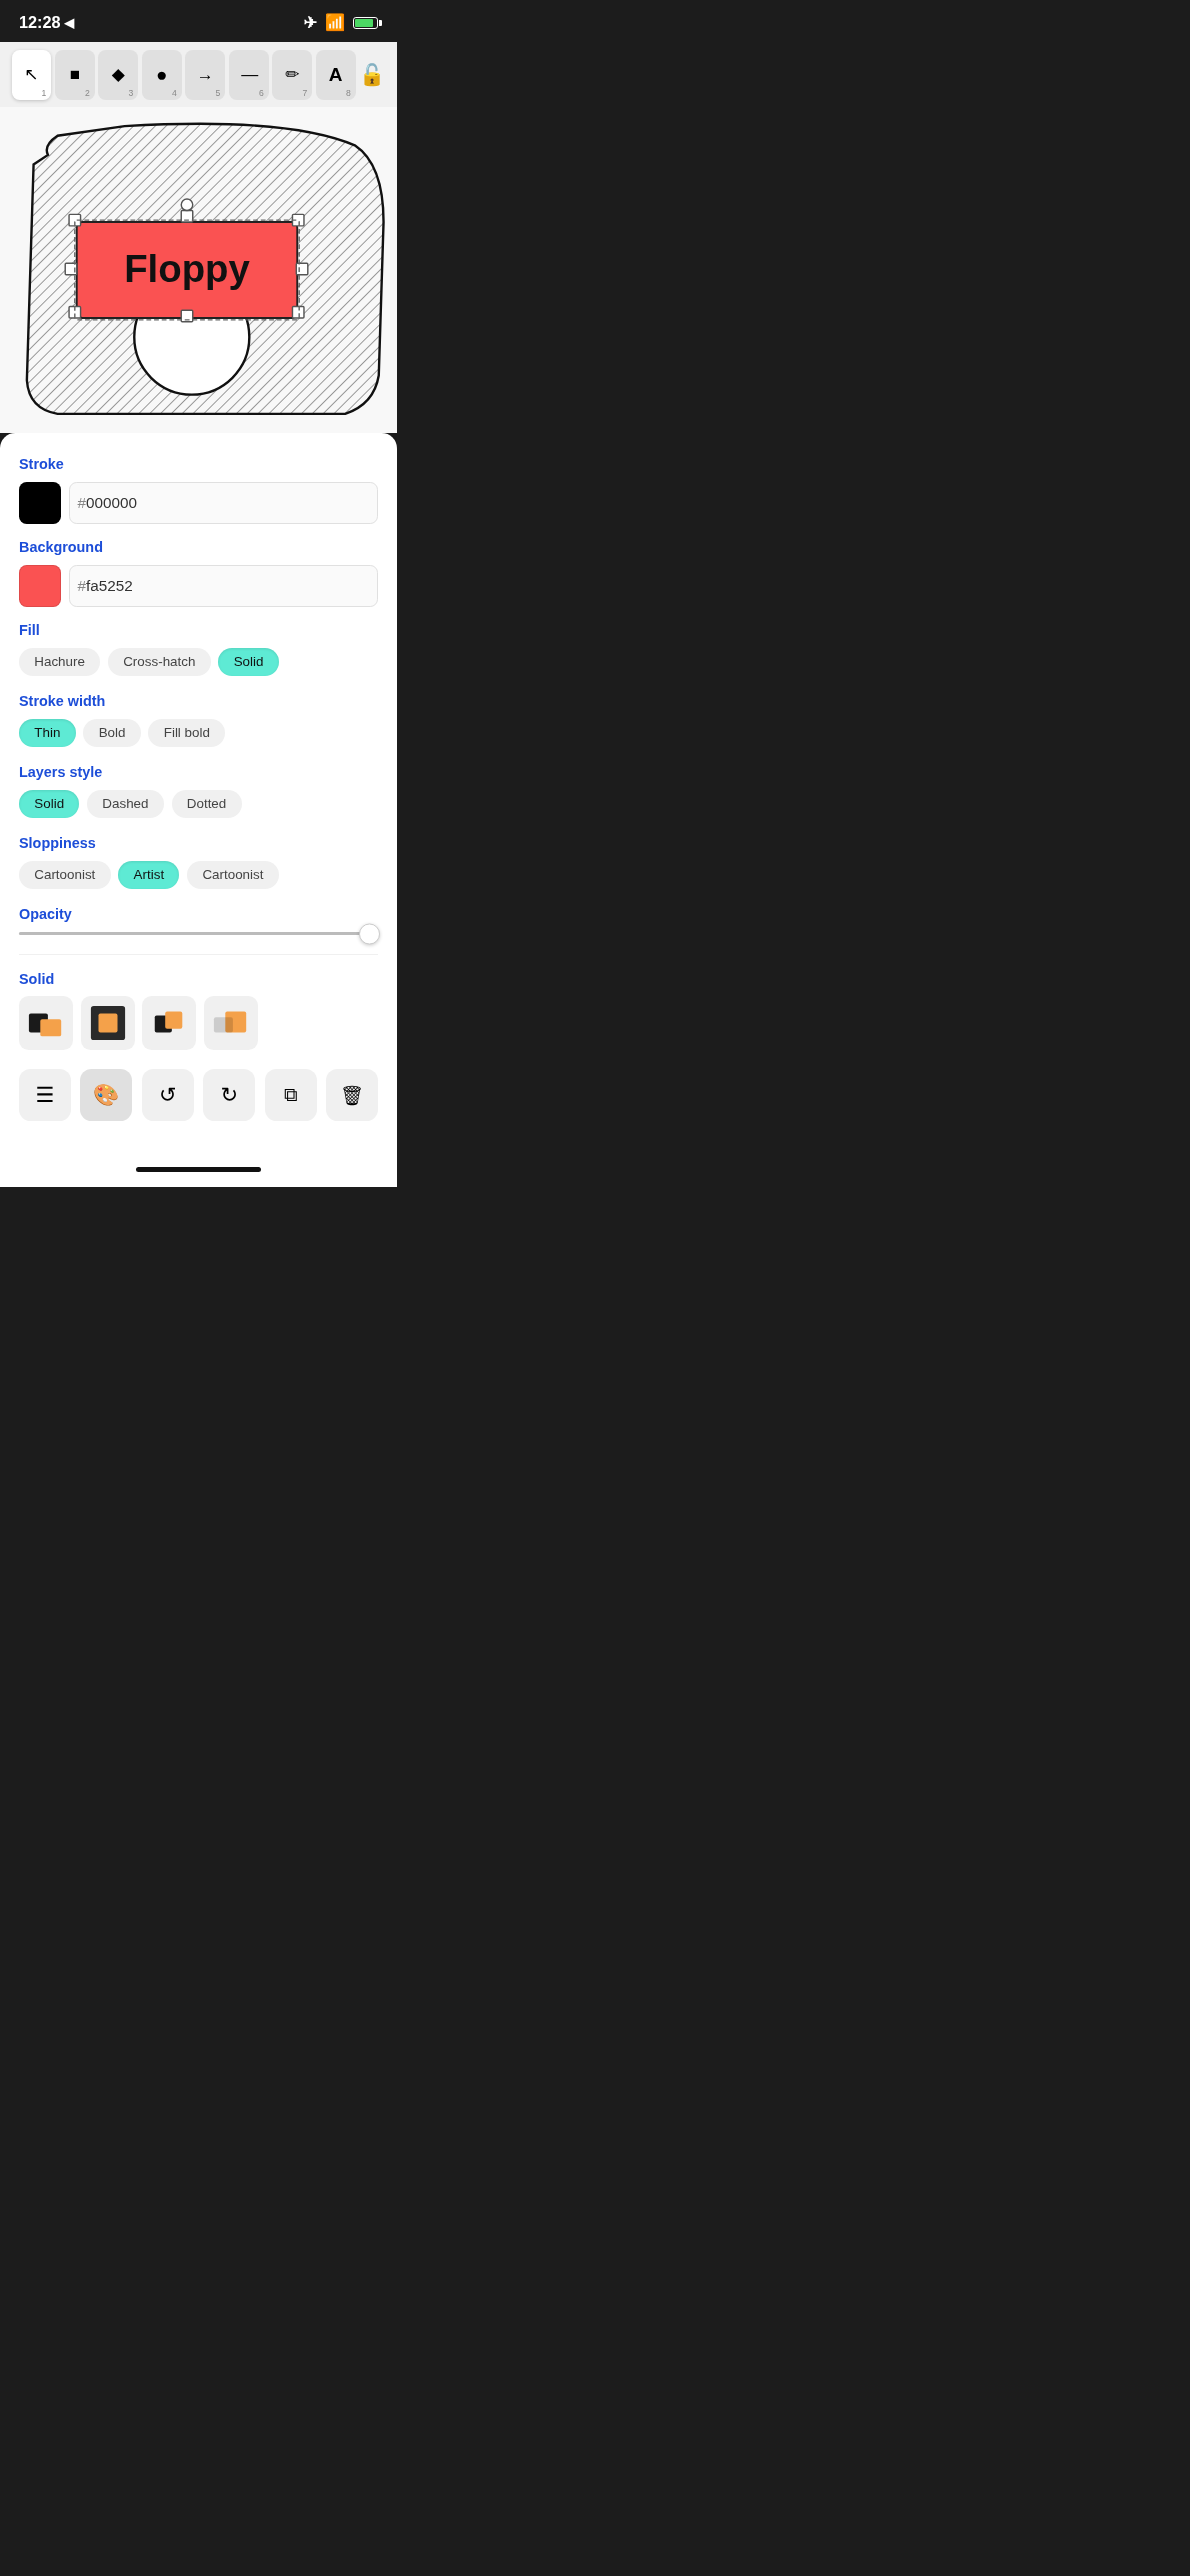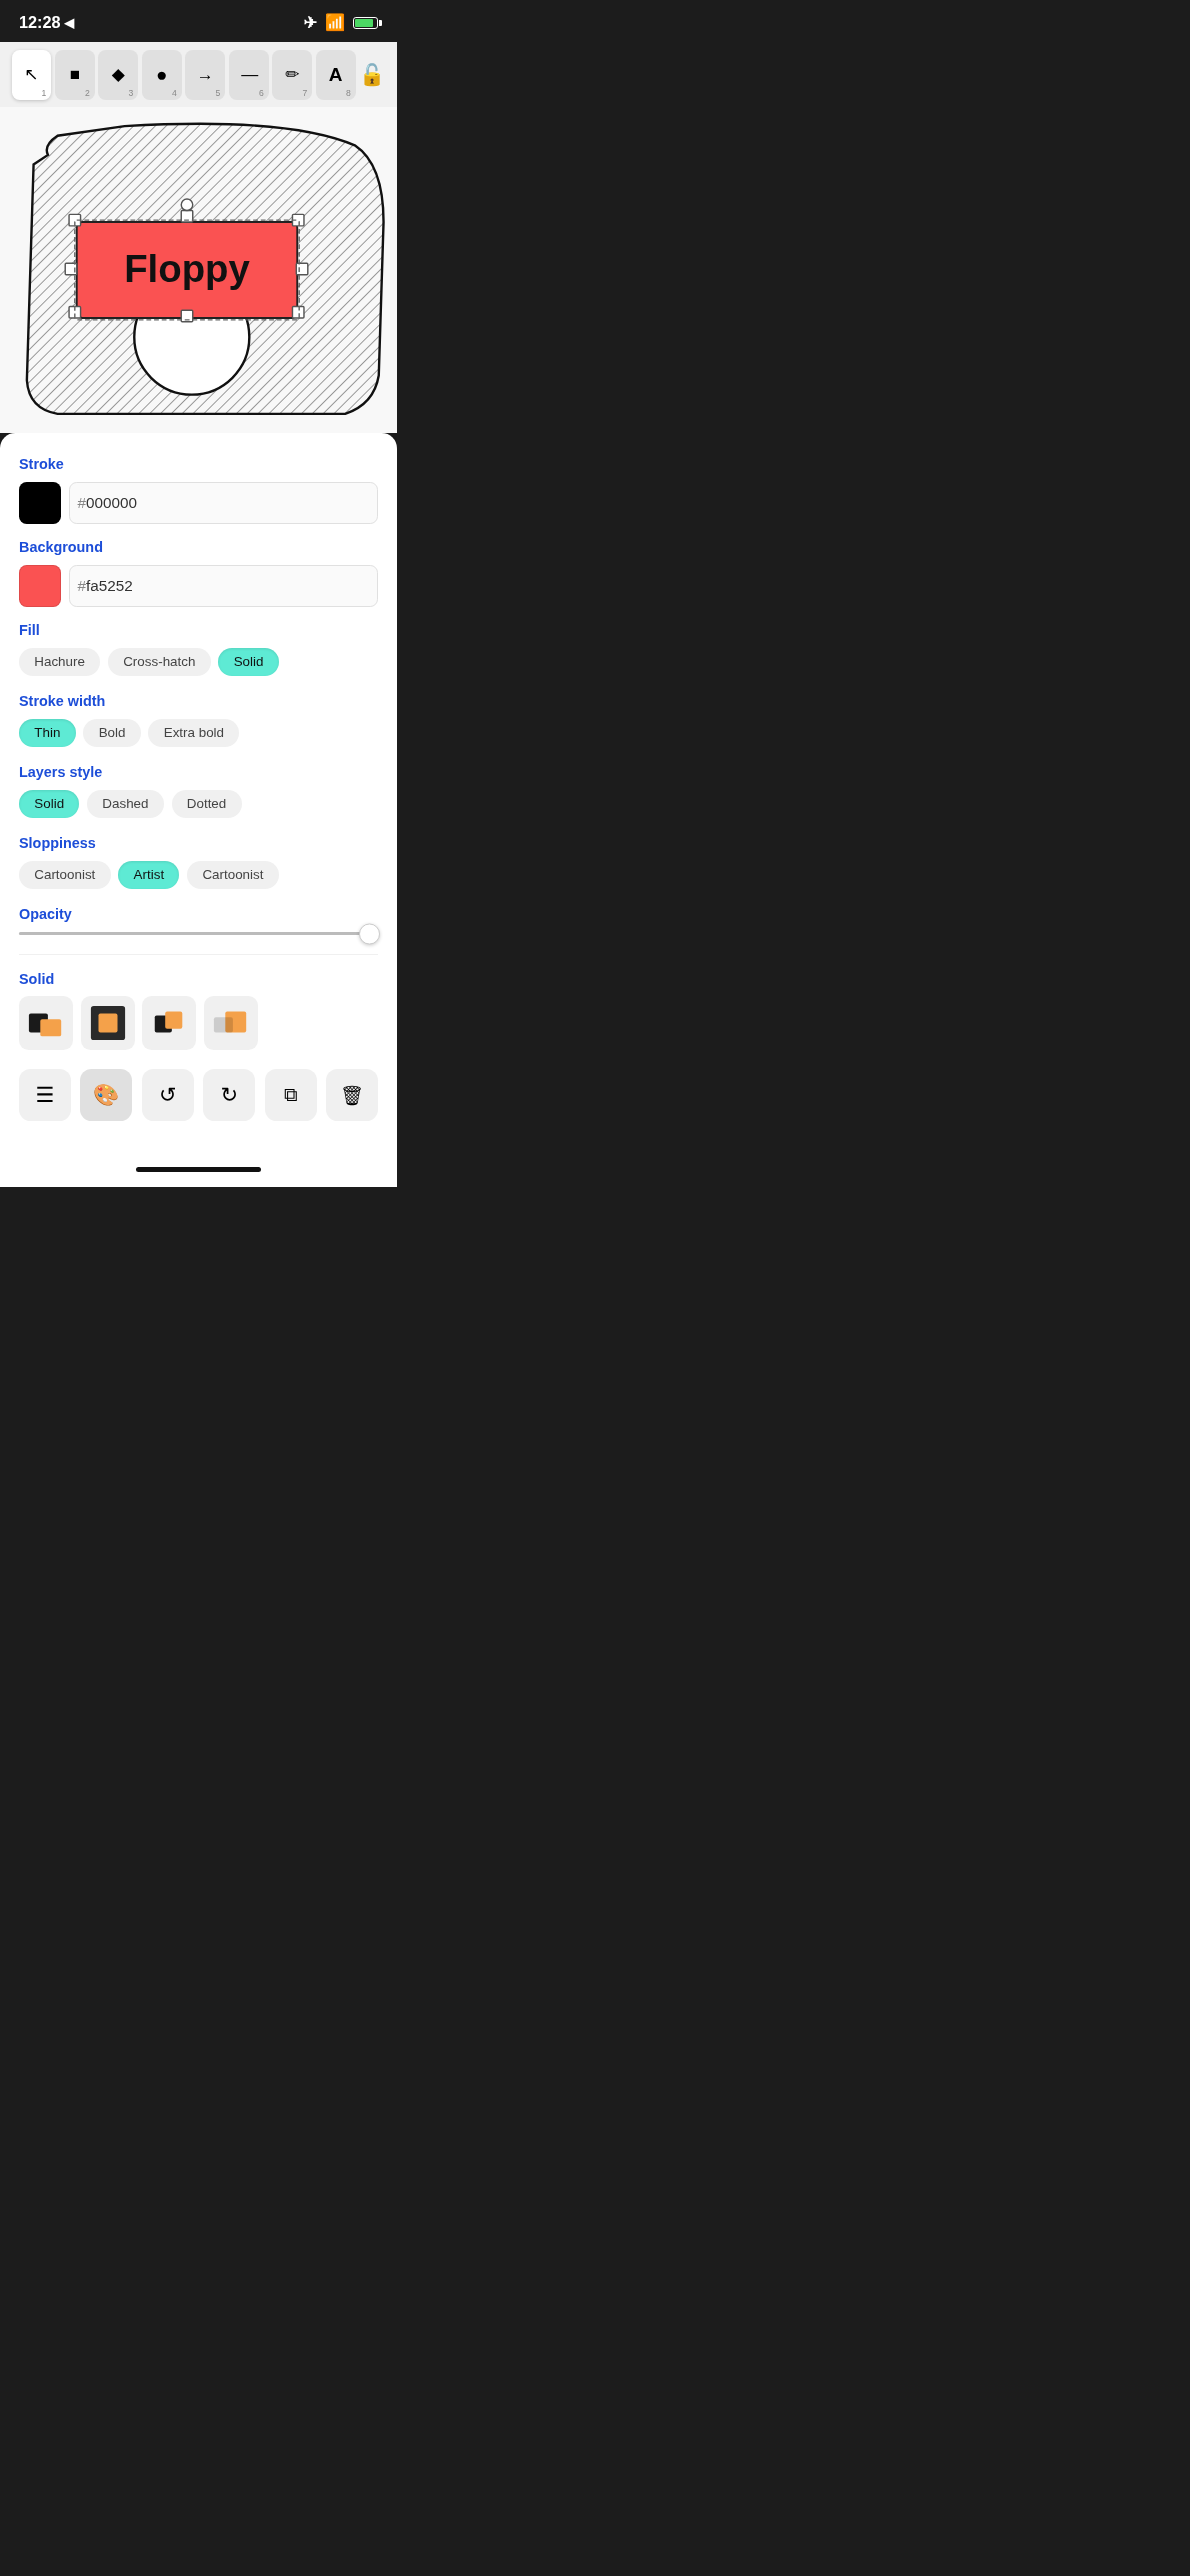--- a/index.html
+++ b/index.html
@@ -391,21 +391,21 @@
   <div class="pill-group">
     <button class="pill">Hachure</button>
     <button class="pill">Cross-hatch</button>
     <button class="pill active">Solid</button>
   </div>
 
   <div class="section-label">Stroke width</div>
   <div class="pill-group">
     <button class="pill active">Thin</button>
     <button class="pill">Bold</button>
-    <button class="pill">Extra bold</button>
+    <button class="pill">Fill bold</button>
   </div>
 
   <div class="section-label">Layers style</div>
   <div class="pill-group">
     <button class="pill active">Solid</button>
     <button class="pill">Dashed</button>
     <button class="pill">Dotted</button>
   </div>
 
   <div class="section-label">Sloppiness</div>

